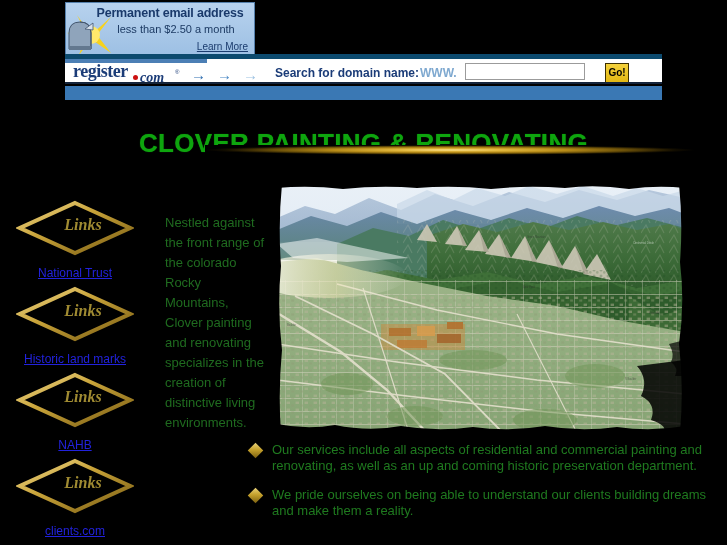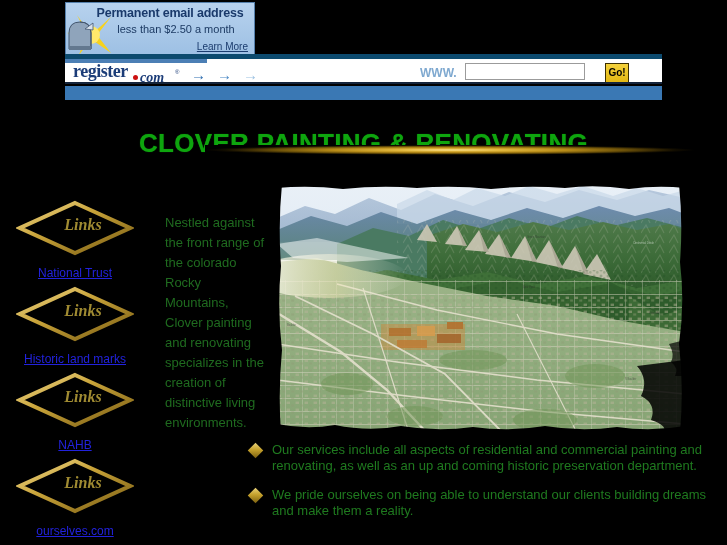--- a/index.html
+++ b/index.html
@@ -316,20 +316,21 @@
   <div id="ad-register-strip">
     <div id="register-logo-tab">
       <span id="register-word">register</span>
       <span id="register-dot"></span>
       <span id="register-com">com</span>
       <span id="register-com-tm">®</span>
     </div>
     <span class="ad-arrow" id="ad-arrow-1">→</span>
     <span class="ad-arrow" id="ad-arrow-2">→</span>
     <span class="ad-arrow" id="ad-arrow-3">→</span>
+    <span id="ad-search-label">Search for domain name:</span>
     <span id="ad-www-prefix">WWW.</span>
     <input id="ad-domain-input" type="text" placeholder="" style="">
     <button id="ad-go-button">Go!</button>
   </div>
 
   <div id="ad-blue-bar"></div>
 </div>
 
 <h1 id="page-title">CLOVER PAINTING &amp; RENOVATING</h1>
 <div id="title-divider"></div>
@@ -373,21 +374,21 @@
     <a class="link-anchor">NAHB</a>
   </div>
 
   <div class="link-block">
     <div class="link-diamond">
       <svg width="118" height="56" viewBox="0 0 118 56">
         <path d="M59 3 L114 28 L59 53 L4 28 Z" fill="none" stroke="url(#gold1)" stroke-width="4"></path>
       </svg>
       <span class="link-diamond-label">Links</span>
     </div>
-    <a class="link-anchor">ourselves.com</a>
+    <a class="link-anchor">clients.com</a>
   </div>
 
 </div>
 
 <p id="intro-paragraph">Nestled against the front range of the colorado Rocky Mountains, Clover painting and renovating specializes in the creation of distinctive living environments.</p>
 
 <div id="scenery-photo">
   <svg width="408" height="249" viewBox="0 0 408 249" preserveAspectRatio="none">
     <defs>
       <linearGradient id="skyG" x1="0" y1="0" x2="0" y2="1">

